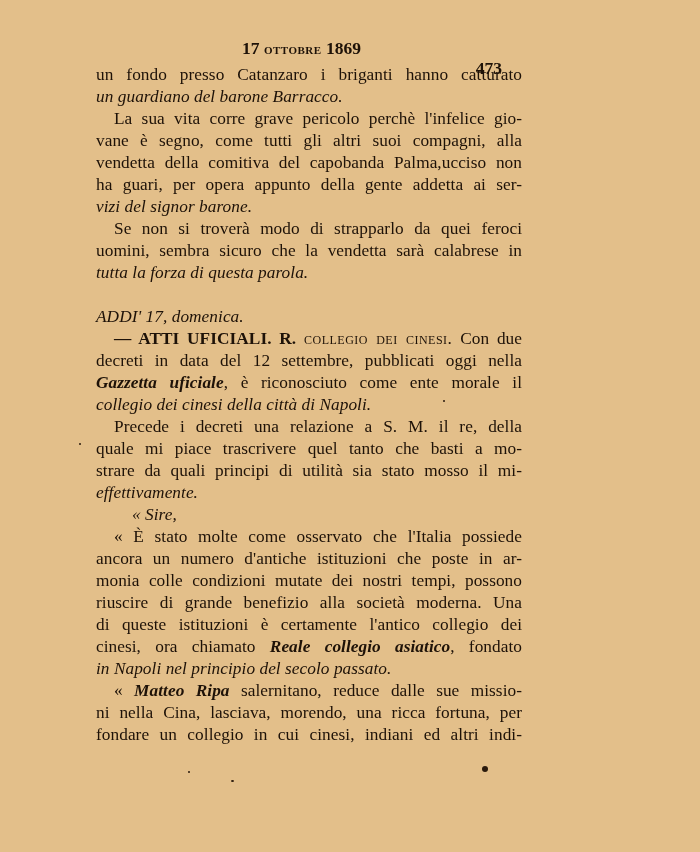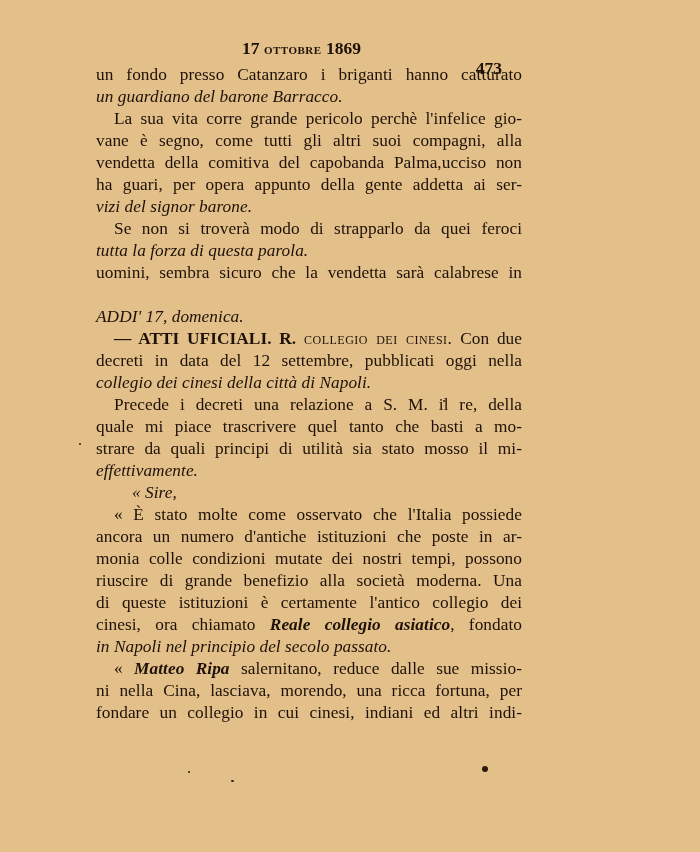--- a/index.html
+++ b/index.html
@@ -87,42 +87,43 @@
     <span class="date"><span>17</span> <span class="sc">ottobre</span> <span>1869</span></span>
     <span class="pageno">473</span>
   </div>
 
   <div class="block">
     <span class="line">un fondo presso Catanzaro i briganti hanno catturato</span>
     <span class="line last">un guardiano del barone Barracco.</span>
   </div>
 
   <div class="block">
-    <span class="line indent">La sua vita corre grande pericolo perchè l'infelice gio-</span>
+    <span class="line indent">La sua vita corre grave pericolo perchè l'infelice gio-</span>
     <span class="line">vane è segno, come tutti gli altri suoi compagni, alla</span>
     <span class="line">vendetta della comitiva del capobanda Palma,ucciso non</span>
     <span class="line">ha guari, per opera appunto della gente addetta ai ser-</span>
     <span class="line last">vizi del signor barone.</span>
   </div>
 
   <div class="block">
     <span class="line indent">Se non si troverà modo di strapparlo da quei feroci</span>
+    <span class="line">uomini, sembra sicuro che la vendetta sarà calabrese in</span>
     <span class="line last">tutta la forza di questa parola.</span>
-    <span class="line">uomini, sembra sicuro che la vendetta sarà calabrese in</span>
   </div>
 
   <div class="gap"></div>
 
   <div class="block">
     <span class="line last">ADDI' 17, domenica.</span>
   </div>
 
   <div class="block">
     <span class="line indent"><b>— ATTI UFICIALI. R.</b> <span class="sc">collegio dei cinesi.</span> <span>Con due</span></span>
     <span class="line">decreti in data del 12 settembre, pubblicati oggi nella</span>
+    <span class="line"><i class="it">Gazzetta uficiale</i><span>, è riconosciuto come ente morale il</span></span>
     <span class="line last">collegio dei cinesi della città di Napoli.</span>
   </div>
 
   <div class="block">
     <span class="line indent">Precede i decreti una relazione a S. M. il re, della</span>
     <span class="line">quale mi piace trascrivere quel tanto che basti a mo-</span>
     <span class="line">strare da quali principi di utilità sia stato mosso il mi-</span>
     <span class="line last">effettivamente.</span>
   </div>
 

